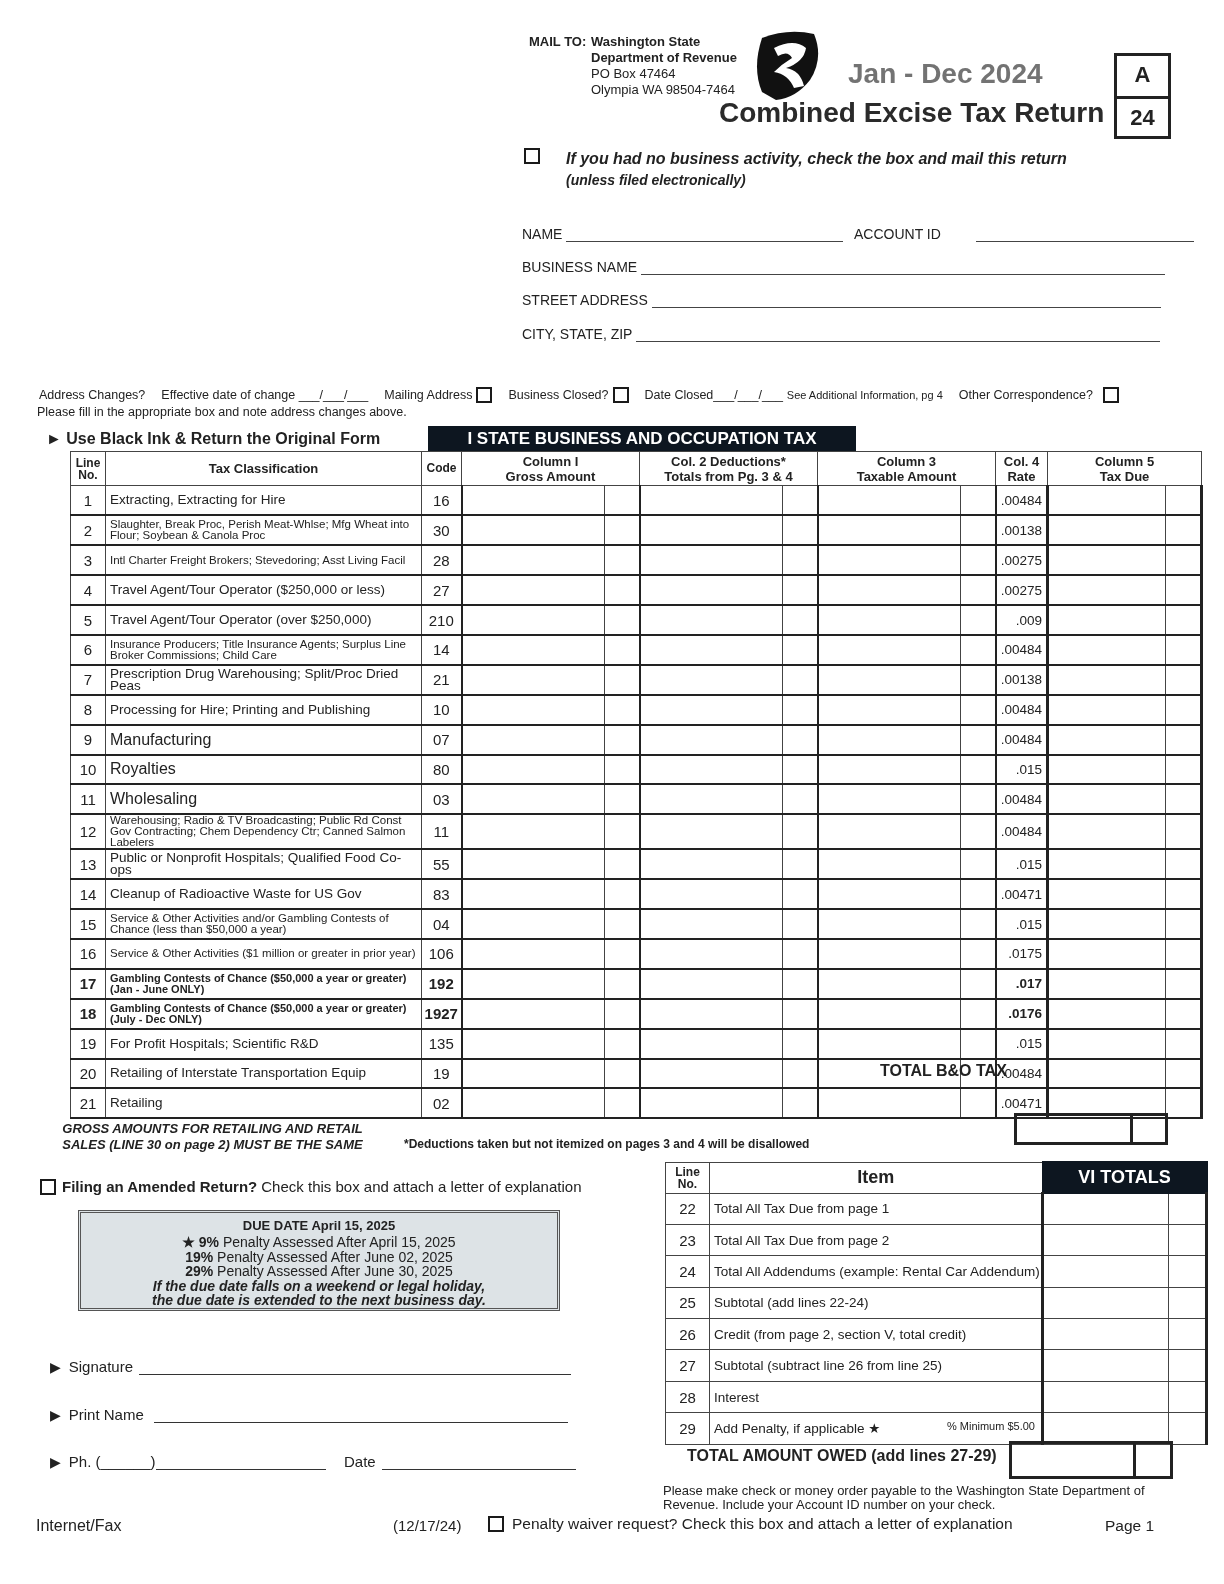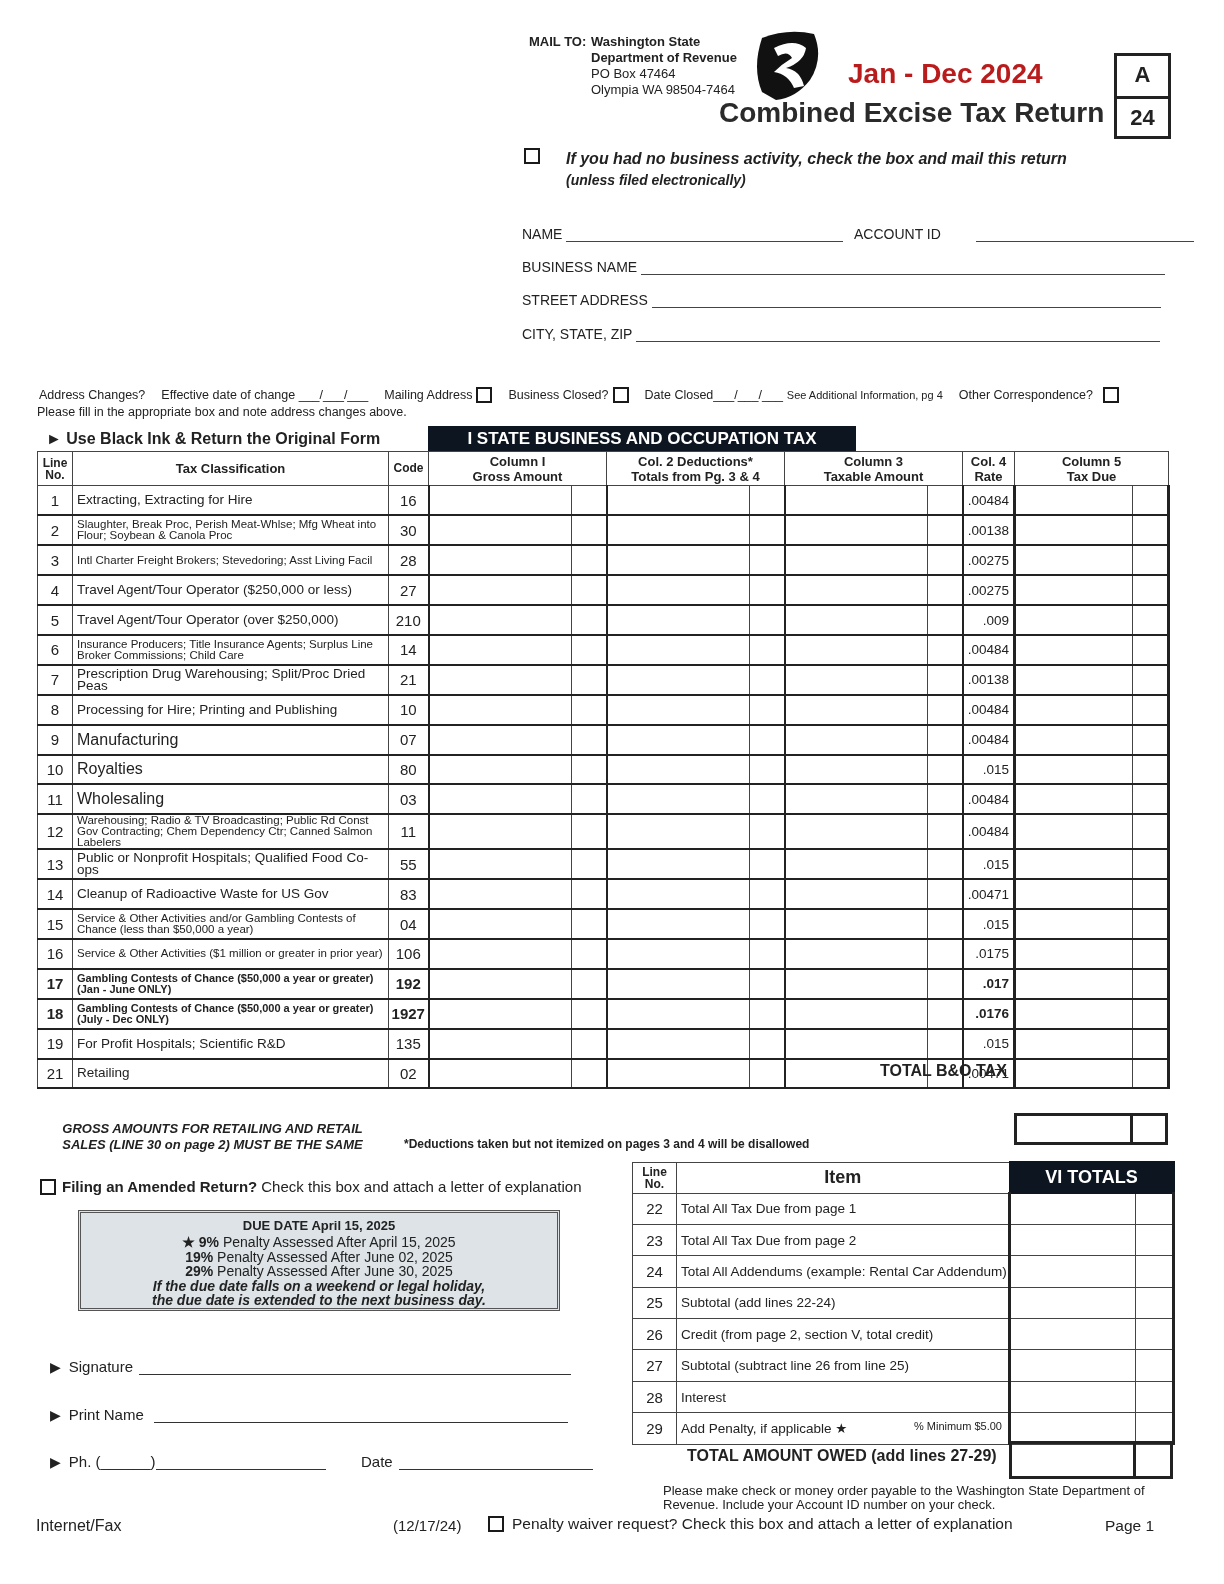--- a/index.html
+++ b/index.html
@@ -6,21 +6,21 @@
   html, body { width: 1224px; height: 1584px; background: #ffffff; }
   body { position: relative; font-family: "Liberation Sans", sans-serif; color: #222; overflow: hidden; }
   .abs { position: absolute; }
 
   
   .mailto { left: 529px; top: 34px; font-size: 13px; line-height: 16px; color: #222; }
   .mailto .lbl { font-weight: bold; display: inline-block; width: 62px; }
   .mailto .bold { font-weight: bold; }
   .mailto .ind { padding-left: 62px; }
   .logo { left: 748px; top: 28px; width: 74px; height: 74px; }
-  .period { left: 848px; top: 58px; font-size: 28px; font-weight: bold; color: #b91c1c; }
+  .period { left: 848px; top: 58px; font-size: 28px; font-weight: bold; color: #737373; }
   .title { left: 719px; top: 97px; font-size: 28px; font-weight: bold; color: #2a2a2a; }
   .codebox { left: 1114px; top: 53px; width: 57px; border: 3px solid #222; }
   .codebox div { height: 40px; font-size: 22px; font-weight: bold; text-align: center; line-height: 38px; }
   .codebox div + div { border-top: 3px solid #222; }
 
   .chk { display: inline-block; width: 16px; height: 16px; border: 2px solid #1a1a1a; background: #fff; vertical-align: middle; cursor: pointer; }
   .noact { left: 524px; top: 148px; }
   .noact-text { left: 566px; top: 150px; font-size: 16px; font-weight: bold; font-style: italic; }
   .noact-sub { left: 566px; top: 172px; font-size: 14px; font-weight: bold; font-style: italic; }
 
@@ -31,21 +31,21 @@
   .addrline { left: 39px; top: 387px; font-size: 12.5px; display: flex; align-items: center; white-space: nowrap; }
   .addrline .sp { margin-left: 16px; }
   .addrline .small { font-size: 11px; }
   .addrline .chk { margin-left: 4px; }
   .fillin { left: 37px; top: 405px; font-size: 12.5px; }
 
   .blackink { left: 46px; top: 430px; font-size: 16px; font-weight: bold; }
   .secbar { left: 428px; top: 426px; width: 428px; height: 25px; background: #0d1620; color: #fff; font-weight: bold; font-size: 17px; line-height: 25px; text-align: center; }
 
   
-  table { border-collapse: collapse; }
+  table { border-collapse: collapse; margin-left: 33px; }
   .main { position: absolute; left: 37px; top: 451px; width: 1131px; table-layout: fixed; }
   .main th, .main td { border: 1px solid #444; padding: 0; }
   .main th { font-size: 13px; font-weight: bold; text-align: center; line-height: 15px; vertical-align: middle; height: 34px; }
   .main th.ln { font-size: 12px; line-height: 12px; }
   .main th.cd { font-size: 12px; }
   .main td { height: 29.9px; vertical-align: middle; }
   .main td.no { text-align: center; font-size: 15px; }
   .main td.cls { font-size: 13.5px; padding-left: 4px; line-height: 12px; }
   .main td.cls.sm { font-size: 11.5px; line-height: 11px; }
   .main td.cls.lg { font-size: 16px; }
@@ -455,20 +455,34 @@
         <td class="cents"></td>
         <td class="amt"></td>
         <td class="cents"></td>
         <td class="amt"></td>
         <td class="cents"></td>
         <td class="rate">.015</td>
         <td class="due"></td>
         <td class="dc"></td>
       </tr>
       <tr class="r">
+        <td class="no">20</td>
+        <td class="cls">Retailing of Interstate Transportation Equip</td>
+        <td class="code">19</td>
+        <td class="amt"></td>
+        <td class="cents"></td>
+        <td class="amt"></td>
+        <td class="cents"></td>
+        <td class="amt"></td>
+        <td class="cents"></td>
+        <td class="rate">.00484</td>
+        <td class="due"></td>
+        <td class="dc"></td>
+      </tr>
+      <tr class="r">
         <td class="no">21</td>
         <td class="cls">Retailing</td>
         <td class="code">02</td>
         <td class="amt"></td>
         <td class="cents"></td>
         <td class="amt"></td>
         <td class="cents"></td>
         <td class="amt"></td>
         <td class="cents"></td>
         <td class="rate">.00471</td>
@@ -510,21 +524,21 @@
 <div class="abs sig" style="top:1406px;">
   <span class="arrow">▶</span>
   <span>Print Name</span>
     <span class="line" style="width:414px; margin-left:10px"></span>
 </div>
 <div class="abs sig" style="top:1453px;">
   <span class="arrow">▶</span>
   <span>Ph. (______)</span>
     <span class="line" style="width:170px; margin-left:0"></span>
 </div>
-<div class="abs sig" style="left:361px; top:1453px;">
+<div class="abs sig" style="left:344px; top:1453px;">
   <span>Date</span>
     <span class="line" style="width:194px"></span>
 </div>
 
 <table class="tot">
   <colgroup>
       <col style="width:44px">
       <col style="width:333px">
       <col style="width:126px">
       <col style="width:38px">

